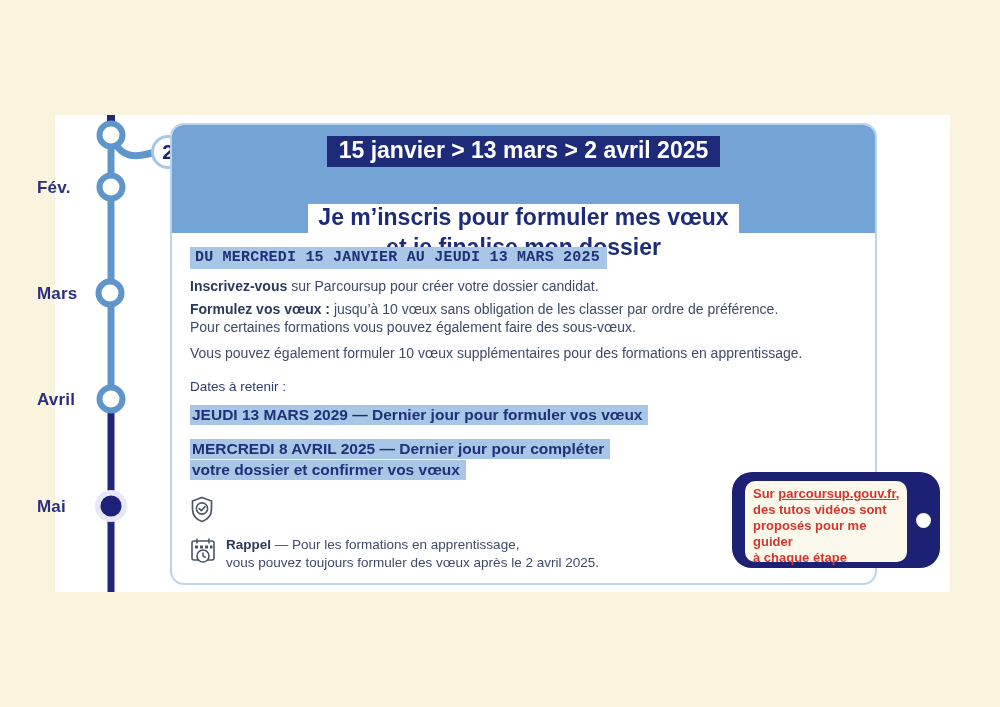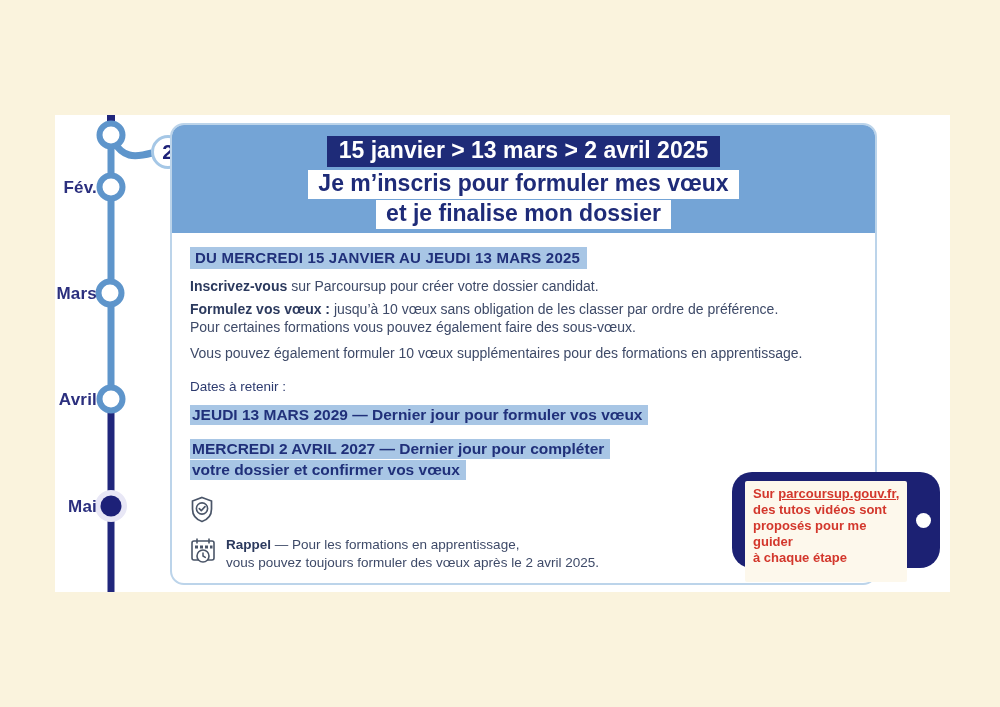--- a/index.html
+++ b/index.html
@@ -11,21 +11,21 @@
     overflow:hidden;
   }
   .band{
     position:absolute;left:55px;top:115px;width:895px;height:477px;
     background:#ffffff;
   }
   
   .timeline-svg{position:absolute;left:0;top:0;}
   .month-label{
     position:absolute;
-    width:60px;text-align:right;
+    width:60px;
     font-weight:bold;font-size:17px;color:#2b2f7e;
     letter-spacing:.2px;
   }
   .step-badge{
     position:absolute;left:151px;top:135px;width:34px;height:34px;
     background:#ffffff;border:3px solid #a5c7e6;border-radius:50%;
     box-sizing:border-box;
     display:flex;align-items:center;justify-content:center;
     font-weight:bold;font-size:21px;color:#1d2178;
   }
@@ -41,28 +41,29 @@
   }
   .hl-dates{
     display:inline-block;background:#1e2b78;color:#ffffff;
     font-weight:bold;font-size:23px;padding:1px 12px 3px 12px;
   }
   .hl-title{
     display:inline-block;background:#ffffff;color:#1e2b78;
     font-weight:bold;font-size:23px;padding:0 10px 2px 10px;
     margin-top:3px;line-height:27px;
   }
-  .title-rows{line-height:0;}
+  .title-rows{line-height:0;margin-top:34px;}
   .card-body{
     padding:14px 20px 0 18px;
   }
   .sec-heading{
     display:inline-block;background:#a8c6e5;color:#20307a;
     font-weight:bold;font-size:15px;padding:2px 7px 3px 5px;
     letter-spacing:.2px;
+    font-family:Liberation Mono, monospace;
   }
   .p{
     font-size:14px;color:#3e4a68;line-height:18px;margin:0;
   }
   .p b{color:#2c3a5e;}
   .mt8{margin-top:8px;} .mt5{margin-top:5px;}
   .dates-label{
     font-size:13.5px;font-weight:normal;color:#2c3a6e;margin-top:17px;
   }
   .deadline{
@@ -80,22 +81,22 @@
   }
   .note-row .icon-box{width:26px;flex:0 0 26px;margin-right:10px;padding-top:1px;}
   .note-text{font-size:13.5px;color:#3e4a68;line-height:18px;}
   .note-text b{color:#2c3a5e;}
   
   .phone{
     position:absolute;left:732px;top:472px;width:208px;height:96px;
     background:#1c2173;border-radius:20px;
   }
   .phone-screen{
-    position:absolute;left:13px;top:9px;width:162px;height:101px;
-    background:#fdf8ec;border-radius:2px;
+    position:absolute;left:13px;top:9px;width:162px;height:81px;
+    background:#fdf8ec;border-radius:10px;
     padding:5px 6px 0 8px;box-sizing:border-box;
   }
   .phone-text{
     font-size:13px;font-weight:bold;color:#d3372c;line-height:16px;
   }
   .phone-text a{color:#d3372c;text-decoration:underline;}
   .home-dot{
     position:absolute;right:9px;top:41px;width:15px;height:15px;
     background:#ffffff;border-radius:50%;
   }
@@ -142,21 +143,21 @@
     <p class="p mt8"><b>Inscrivez-vous</b><span> sur Parcoursup pour créer votre dossier candidat.</span></p>
 
     <p class="p mt5"><b>Formulez vos vœux :</b><span> jusqu’à 10 vœux sans obligation de les classer par ordre de préférence.</span><br><span>Pour certaines formations vous pouvez également faire des sous-vœux.</span></p>
 
     <p class="p mt8">Vous pouvez également formuler 10 vœux supplémentaires pour des formations en apprentissage.</p>
 
     <div class="dates-label">Dates à retenir :</div>
 
     <div class="deadline"><span>JEUDI 13 MARS 2029 — Dernier jour pour formuler vos vœux</span></div>
 
-    <div class="deadline wrap"><span>MERCREDI 2 AVRIL 2027 — Dernier jour pour compléter votre dossier et confirmer vos vœux</span></div>
+    <div class="deadline wrap"><span>MERCREDI 8 AVRIL 2025 — Dernier jour pour compléter votre dossier et confirmer vos vœux</span></div>
 
     <div class="note-row">
       <div class="icon-box">
         <svg width="24" height="27" viewBox="0 0 24 27">
           <path d="M12 1.5 L21.5 5 V13 C21.5 19.5 17 23.8 12 25.5 C7 23.8 2.5 19.5 2.5 13 V5 Z" fill="none" stroke="#4a5568" stroke-width="1.7"></path>
           <circle cx="12" cy="12.5" r="5.6" fill="none" stroke="#4a5568" stroke-width="1.6"></circle>
           <path d="M9.3 12.6 L11.3 14.6 L15 10.6" fill="none" stroke="#4a5568" stroke-width="1.6" stroke-linecap="round" stroke-linejoin="round"></path>
         </svg>
       </div>
     </div>

